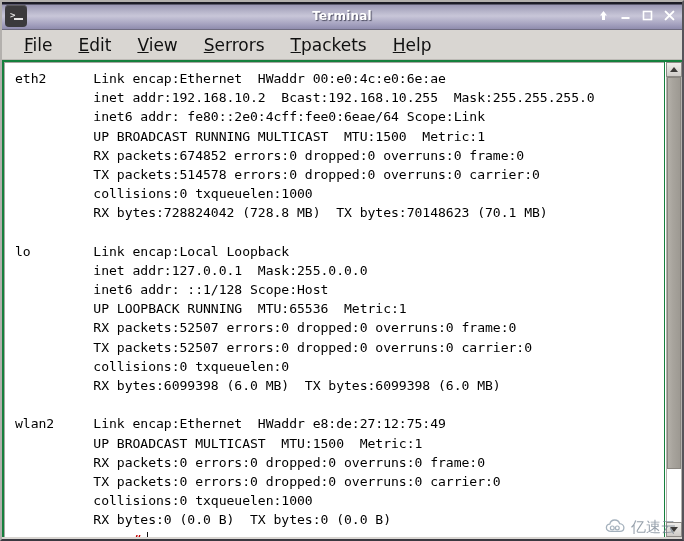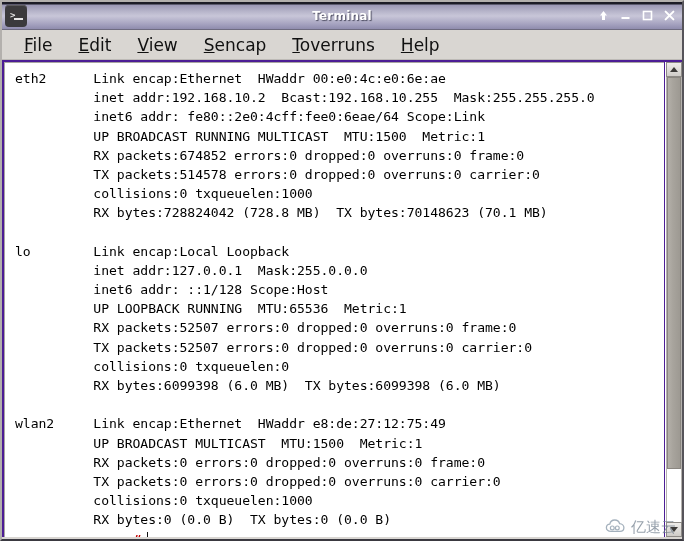--- a/index.html
+++ b/index.html
@@ -113,21 +113,21 @@
     margin-right: 26px;
     cursor: default;
     white-space: nowrap;
   }
   .menu-item .mn { text-decoration: underline; }
 
   
   .term-wrap {
     position: relative;
     height: 477px;
-    background: #4c1d95;
+    background: #15803d;
     padding: 2px 0 0 2px;
     box-sizing: border-box;
     display: flex;
   }
   .term-screen {
     flex: 1 1 auto;
     background: #ffffff;
     position: relative;
     border-left: 1px solid #a9a6a2;
     border-top: 1px solid #a9a6a2;
@@ -263,22 +263,22 @@
           <path d="M2.6 2.6 L10.4 10.4 M10.4 2.6 L2.6 10.4" stroke="#ffffff" stroke-width="2" stroke-linecap="round"></path>
         </svg>
       </div>
     </div>
   </div>
 
   <div class="menubar">
     <div class="menu-item"><span class="mn">F</span><span>ile</span></div>
     <div class="menu-item"><span class="mn">E</span><span>dit</span></div>
     <div class="menu-item"><span class="mn">V</span><span>iew</span></div>
-    <div class="menu-item"><span class="mn">S</span><span>encap</span></div>
-    <div class="menu-item"><span class="mn">T</span><span>overruns</span></div>
+    <div class="menu-item"><span class="mn">S</span><span>errors</span></div>
+    <div class="menu-item"><span class="mn">T</span><span>packets</span></div>
     <div class="menu-item"><span class="mn">H</span><span>elp</span></div>
   </div>
 
   <div class="term-wrap">
 
     <div class="term-screen">
       <div class="term-text"><div class="line">eth2      Link encap:Ethernet  HWaddr 00:e0:4c:e0:6e:ae</div><div class="line">          inet addr:192.168.10.2  Bcast:192.168.10.255  Mask:255.255.255.0</div><div class="line">          inet6 addr: fe80::2e0:4cff:fee0:6eae/64 Scope:Link</div><div class="line">          UP BROADCAST RUNNING MULTICAST  MTU:1500  Metric:1</div><div class="line">          RX packets:674852 errors:0 dropped:0 overruns:0 frame:0</div><div class="line">          TX packets:514578 errors:0 dropped:0 overruns:0 carrier:0</div><div class="line">          collisions:0 txqueuelen:1000</div><div class="line">          RX bytes:728824042 (728.8 MB)  TX bytes:70148623 (70.1 MB)</div><div class="line"></div><div class="line">lo        Link encap:Local Loopback</div><div class="line">          inet addr:127.0.0.1  Mask:255.0.0.0</div><div class="line">          inet6 addr: ::1/128 Scope:Host</div><div class="line">          UP LOOPBACK RUNNING  MTU:65536  Metric:1</div><div class="line">          RX packets:52507 errors:0 dropped:0 overruns:0 frame:0</div><div class="line">          TX packets:52507 errors:0 dropped:0 overruns:0 carrier:0</div><div class="line">          collisions:0 txqueuelen:0</div><div class="line">          RX bytes:6099398 (6.0 MB)  TX bytes:6099398 (6.0 MB)</div><div class="line"></div><div class="line">wlan2     Link encap:Ethernet  HWaddr e8:de:27:12:75:49</div><div class="line">          UP BROADCAST MULTICAST  MTU:1500  Metric:1</div><div class="line">          RX packets:0 errors:0 dropped:0 overruns:0 frame:0</div><div class="line">          TX packets:0 errors:0 dropped:0 overruns:0 carrier:0</div><div class="line">          collisions:0 txqueuelen:1000</div><div class="line">          RX bytes:0 (0.0 B)  TX bytes:0 (0.0 B)</div></div>
 
       <div class="prompt-line">
         <span class="p-user">arun</span><span> </span><span class="p-path">~</span><span> </span><span class="p-hash">#</span><span class="cursor"></span>

